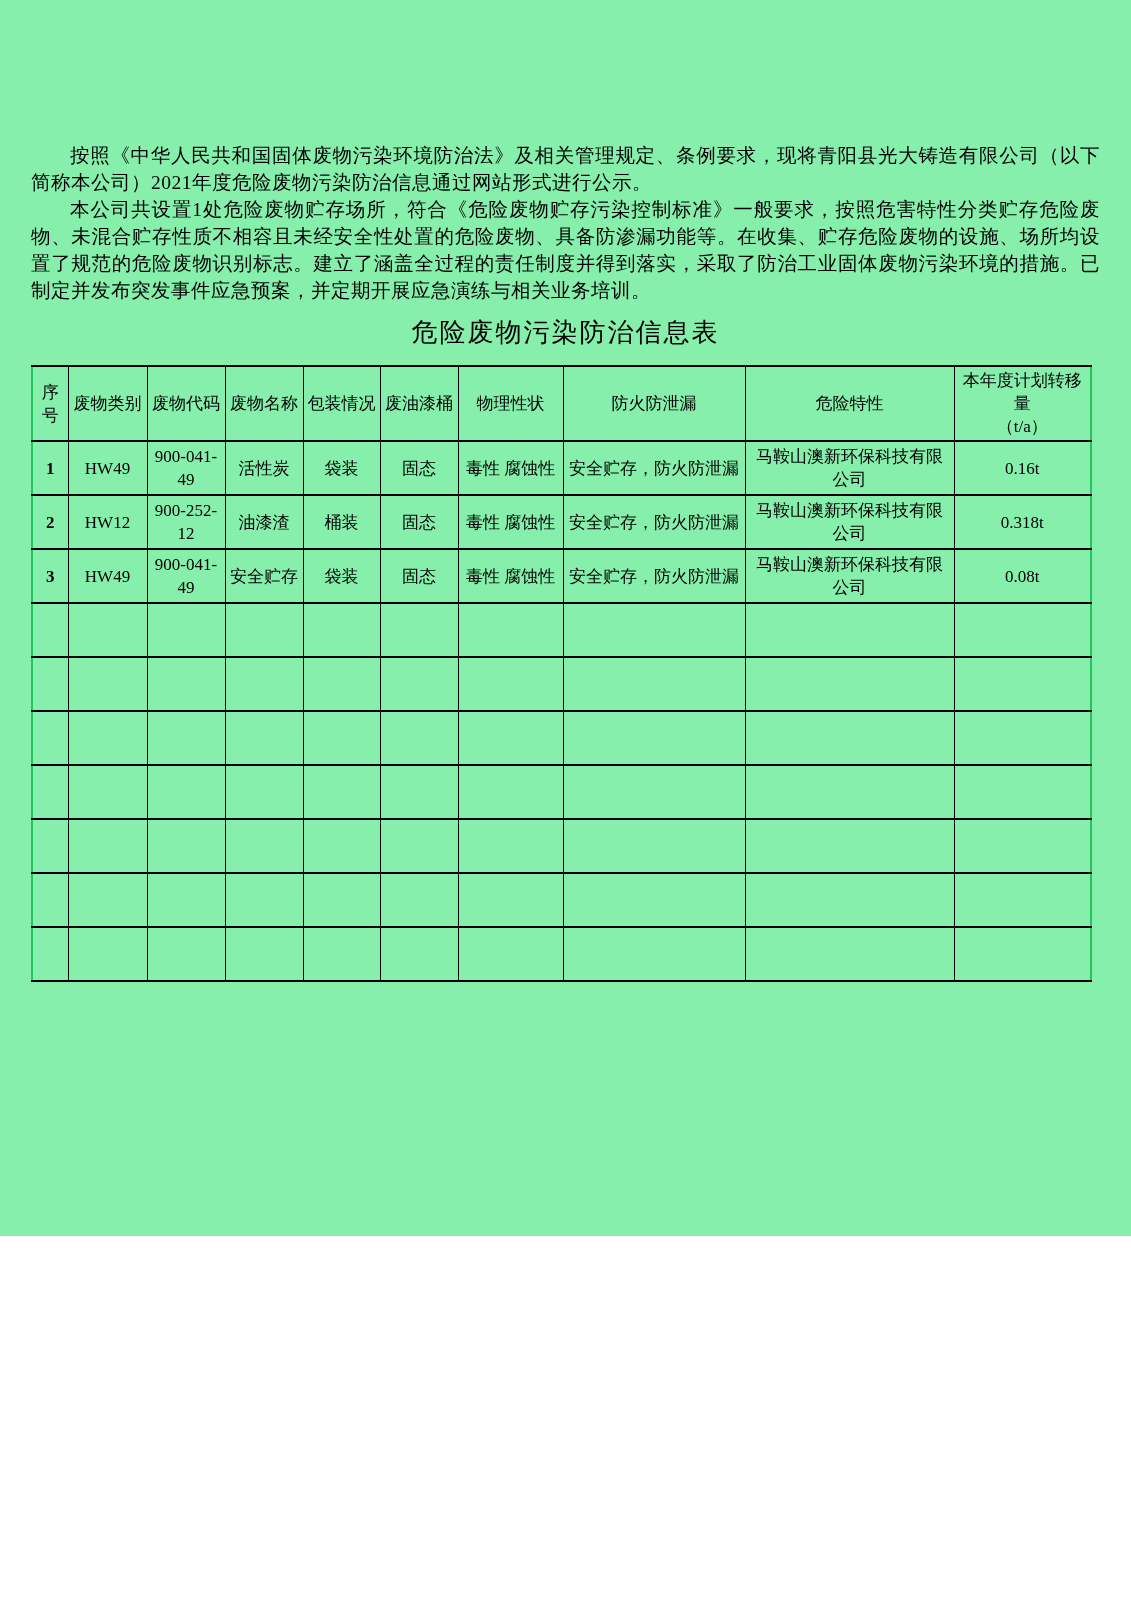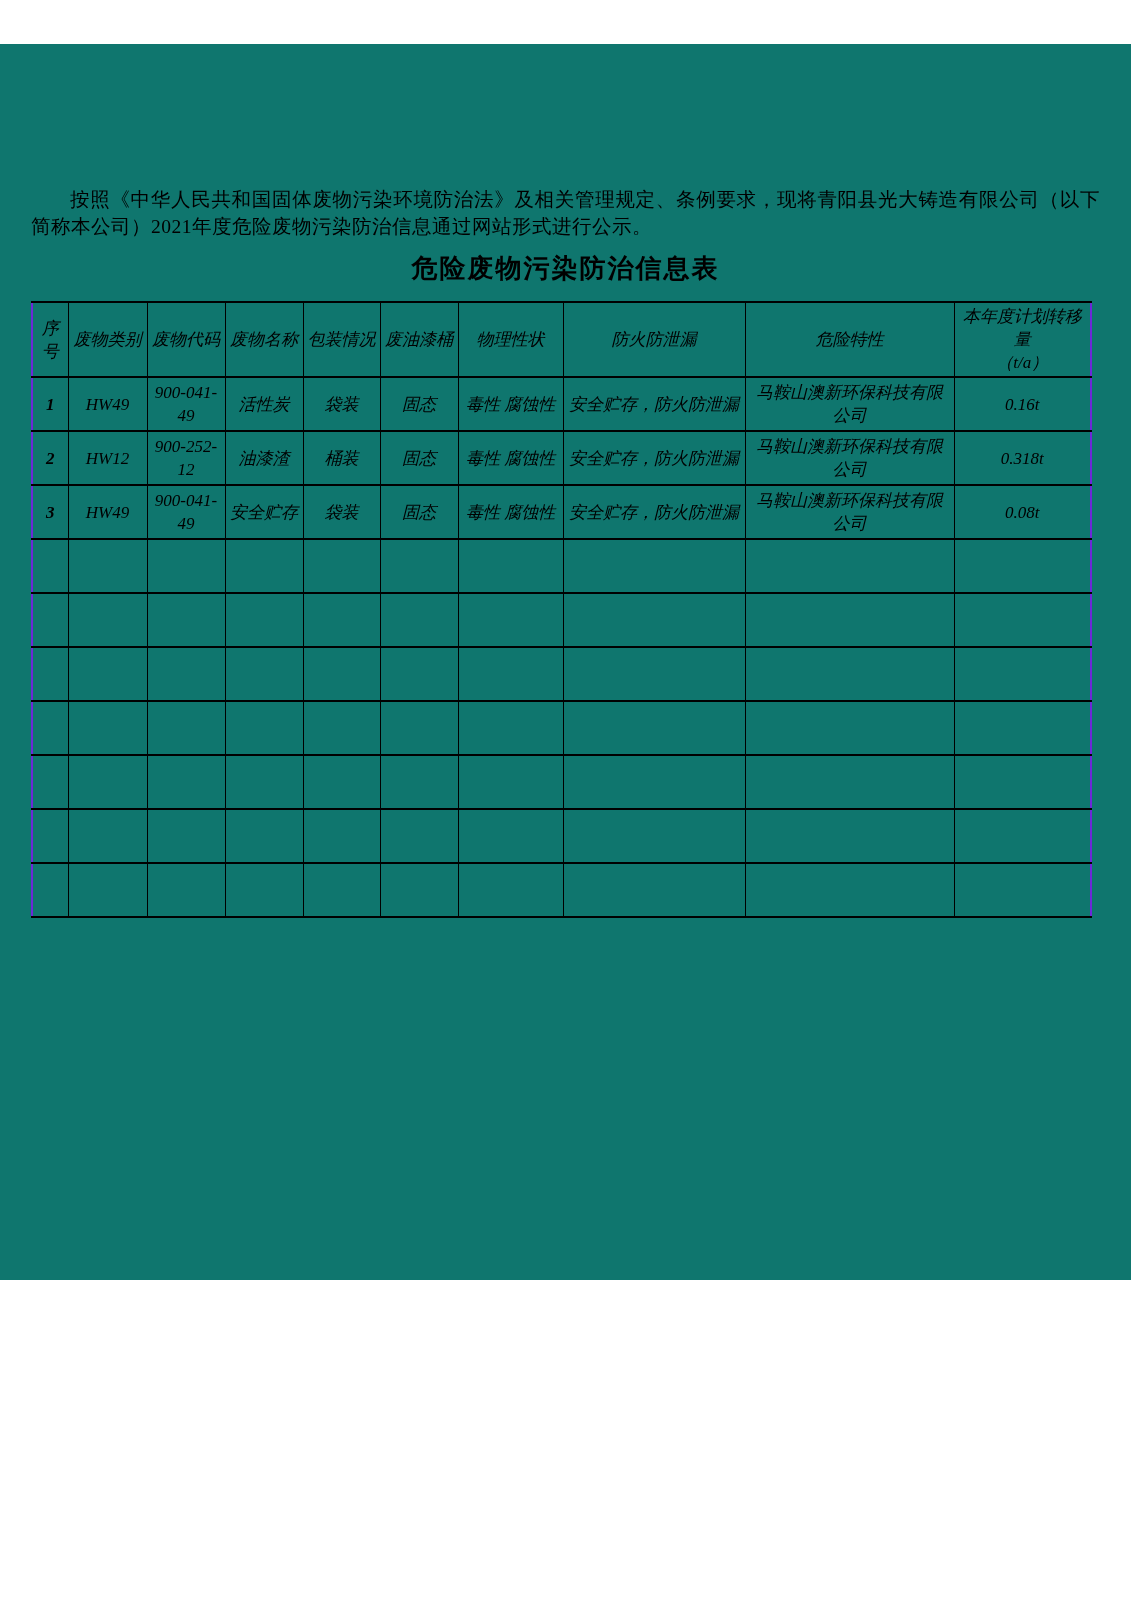--- a/index.html
+++ b/index.html
@@ -7,48 +7,46 @@
     margin: 0;
     padding: 0;
     background: #ffffff;
     color: #000000;
     font-family: "Liberation Serif", "DejaVu Serif", serif;
   }
   .page {
     position: relative;
     width: 1131px;
     height: 1236px;
-    background: #0f766e;
+    background: #86efac;
     overflow: hidden;
-    margin-top: 44px;
   }
   .content {
     padding: 142px 31px 0 31px;
   }
   .para {
     margin: 0;
     font-size: 19.5px;
     line-height: 27px;
     text-align: justify;
     letter-spacing: 0.5px;
   }
   .para.indent { text-indent: 2em; }
   .table-title {
     margin: 11px 0 15px 0;
     font-size: 26px;
-    font-weight: bold;
+    font-weight: normal;
     text-align: center;
     letter-spacing: 2px;
   }
   table.info-table {
     border-collapse: collapse;
     width: 1059px;
     table-layout: fixed;
-    border: 2px solid #6d28d9;
-    font-style: italic;
+    border: 2px solid #22c55e;
   }
   table.info-table th,
   table.info-table td {
     border-left: 1px solid #000;
     border-right: 1px solid #000;
     border-top: 2px solid #000;
     border-bottom: 2px solid #000;
     height: 54px;
     padding: 2px 3px;
     font-size: 17px;
@@ -64,20 +62,21 @@
   }
 </style>
 </head>
 <body>
 
 <div class="page">
   <div class="content">
 
     <p class="para indent">按照《中华人民共和国固体废物污染环境防治法》及相关管理规定、条例要求，现将青阳县光大铸造有限公司（以下简称本公司）2021年度危险废物污染防治信息通过网站形式进行公示。</p>
 
+    <p class="para indent">本公司共设置1处危险废物贮存场所，符合《危险废物贮存污染控制标准》一般要求，按照危害特性分类贮存危险废物、未混合贮存性质不相容且未经安全性处置的危险废物、具备防渗漏功能等。在收集、贮存危险废物的设施、场所均设置了规范的危险废物识别标志。建立了涵盖全过程的责任制度并得到落实，采取了防治工业固体废物污染环境的措施。已制定并发布突发事件应急预案，并定期开展应急演练与相关业务培训。</p>
 
 
     <h1 class="table-title">危险废物污染防治信息表</h1>
 
     <table class="info-table">
       <colgroup>
         <col style="width:36px">
         <col style="width:79px">
         <col style="width:78px">
         <col style="width:78px">

